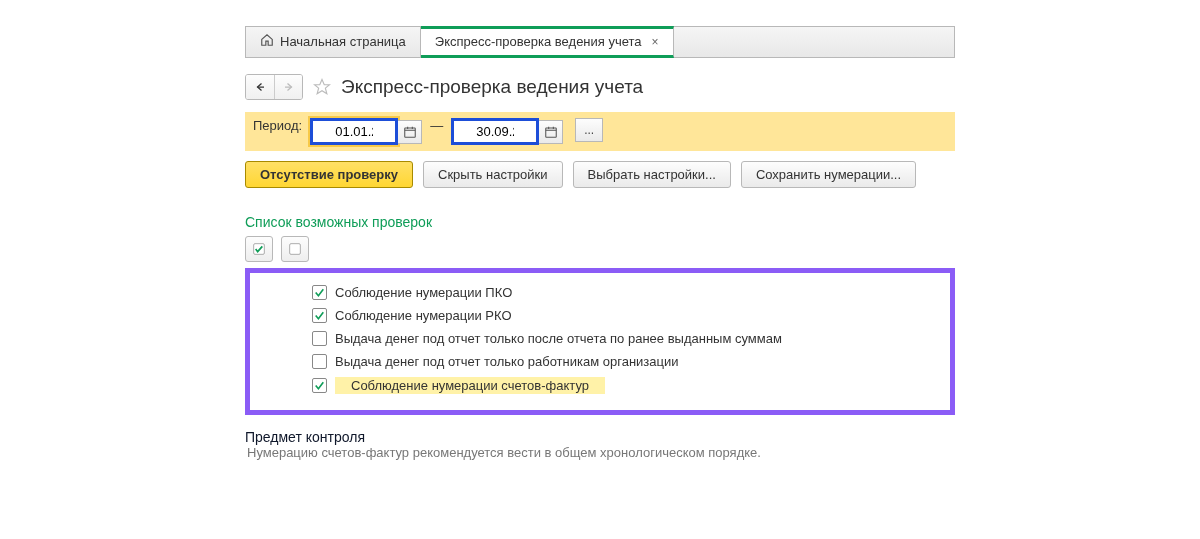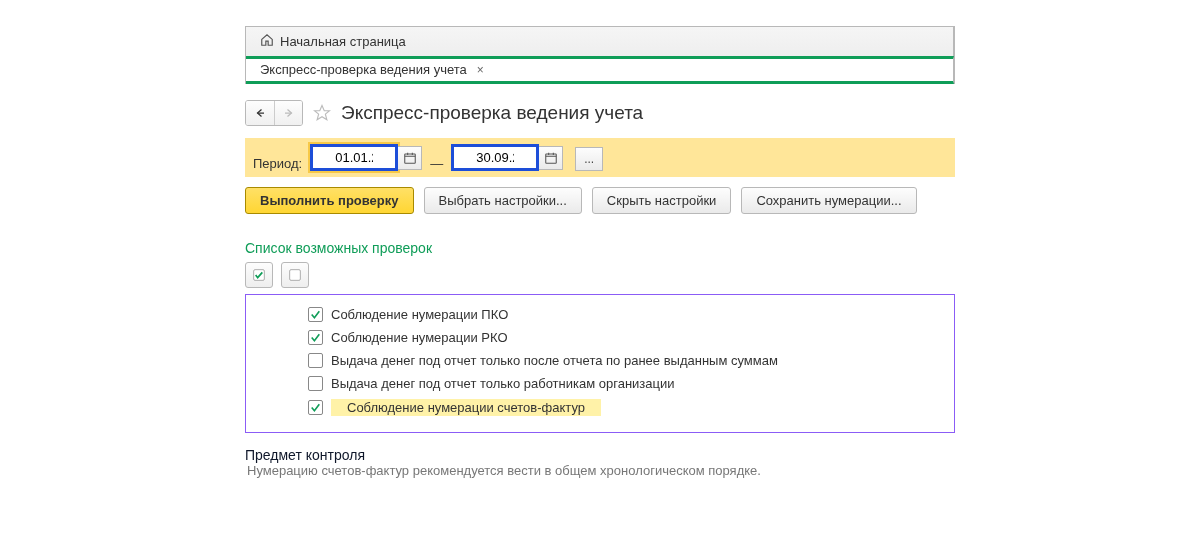--- a/index.html
+++ b/index.html
@@ -1,38 +1,38 @@
 <!DOCTYPE html>
 <html><head>
 <meta charset="utf-8">
 <style>
   * { box-sizing: border-box; }
   html, body { margin:0; padding:0; font-family: Arial, sans-serif; font-size:13px; color:#333; background:#fff; }
   .app { width:1200px; height:539px; position:relative; }
   .content { position:absolute; left:245px; top:26px; width:710px; }
   
   
-  .tabs { display:flex; border:1px solid #b8b8b8; background:linear-gradient(#f5f5f5,#e8e8e8);flex-direction:column; }
+  .tabs { display:flex; border:1px solid #b8b8b8; background:linear-gradient(#f5f5f5,#e8e8e8); }
   .tab { display:flex; align-items:center; gap:6px; padding:6px 14px 7px 14px; border-right:1px solid #b8b8b8; cursor:pointer; font-size:13px; color:#333; }
   .tab.active { background:#fff; border-bottom:3px solid #0f9d58; margin-bottom:-1px; padding-bottom:4px; border-top:3px solid #0f9d58; margin-top:-1px; padding-top:3px; }
   .tab svg { width:14px; height:14px; }
   .tab .close { font-size:12px; color:#666; margin-left:4px; }
   
   
   .header-row { display:flex; align-items:center; gap:8px; margin-top:16px; }
   .nav-btns { display:flex; border:1px solid #b8b8b8; border-radius:3px; overflow:hidden; }
   .nav-btn { width:28px; height:24px; display:flex; align-items:center; justify-content:center; background:linear-gradient(#fdfdfd,#f0f0f0); cursor:pointer; }
   .nav-btn + .nav-btn { border-left:1px solid #ccc; }
   .nav-btn svg { width:14px; height:12px; }
   .star { width:22px; height:22px; display:flex; align-items:center; justify-content:center; }
   .star svg { width:18px; height:18px; }
   .page-title { font-size:19px; font-weight:normal; color:#333; }
   
   
-  .period-bar { margin-top:12px; background:#ffe699; display:flex; align-items:flex-end; padding:6px 8px; gap:8px; }
+  .period-bar { margin-top:12px; background:#ffe699; display:flex; align-items:flex-start; padding:6px 8px; gap:8px; }
   .period-label { color:#333; }
   .date-wrap { display:flex; align-items:center; }
   .date-wrap.hl input { box-shadow:0 0 0 2px #f7c948; }
   .date-input { background:#fff; border:3px solid #1d4ed8; padding:3px 22px; font-size:13px; width:88px; }
   .cal-btn { background:linear-gradient(#fdfdfd,#eaeaea); border:1px solid #b8b8b8; border-left:0; width:24px; height:24px; display:flex; align-items:center; justify-content:center; cursor:pointer; }
   .cal-btn svg { width:14px; height:14px; }
   .dash { color:#333; }
   .ellipsis-btn { background:linear-gradient(#fdfdfd,#eaeaea); border:1px solid #b8b8b8; width:28px; height:24px; display:flex; align-items:center; justify-content:center; cursor:pointer; font-size:12px; color:#444; margin-left:4px; }
   
   
@@ -42,21 +42,21 @@
   
   
   .section-heading { color:#0f9d58; font-size:14px; margin-top:26px; }
   
   
   .icon-btns { display:flex; gap:8px; margin-top:6px; }
   .icon-btn { width:28px; height:26px; border:1px solid #b8b8b8; border-radius:3px; background:linear-gradient(#fdfdfd,#eee); display:flex; align-items:center; justify-content:center; cursor:pointer; }
   .icon-btn svg { width:16px; height:16px; }
   
   
-  .checks-box { border:1px solid #8b5cf6; margin-top:6px; padding:8px 12px 12px 12px; }
+  .checks-box { border:5px solid #8b5cf6; margin-top:6px; padding:8px 12px 12px 12px; }
   .check-row { display:flex; align-items:center; gap:8px; padding:4px 0 4px 50px; font-size:13px; color:#333; }
   .check-row.hl .check-label { background:#fff2a8; padding:1px 16px; }
   .cb { width:15px; height:15px; border:1px solid #888; border-radius:2px; background:#fff; display:flex; align-items:center; justify-content:center; flex-shrink:0; }
   .cb.checked svg { width:13px; height:13px; }
   .cb svg { display:none; }
   .cb.checked svg { display:block; }
   
   
   .subject-heading { color:#0f172a; font-size:14px; margin-top:14px; }
   .subject-text { color:#777; font-size:13px; padding-left:2px; }
@@ -127,23 +127,23 @@
               <line x1="3" y1="9" x2="21" y2="9"></line>
               <line x1="8" y1="3" x2="8" y2="7"></line>
               <line x1="16" y1="3" x2="16" y2="7"></line>
             </svg>
         </div>
       </div>
       <div class="ellipsis-btn">...</div>
     </div>
 
     <div class="btn-row">
-      <button class="btn primary">Выполнить проверку</button>
+      <button class="btn primary">Отсутствие проверку</button>
+      <button class="btn">Скрыть настройки</button>
       <button class="btn">Выбрать настройки...</button>
-      <button class="btn">Скрыть настройки</button>
       <button class="btn">Сохранить нумерации...</button>
     </div>
 
     <div class="section-heading">Список возможных проверок</div>
 
     <div class="icon-btns">
       <div class="icon-btn">
         <svg viewBox="0 0 24 24">
             <rect x="4" y="4" width="16" height="16" rx="2" fill="#fff" stroke="#888"></rect>
             <path d="M7 12 L10 16 L17 8" stroke="#0f9d58" stroke-width="2.5" fill="none"></path>

